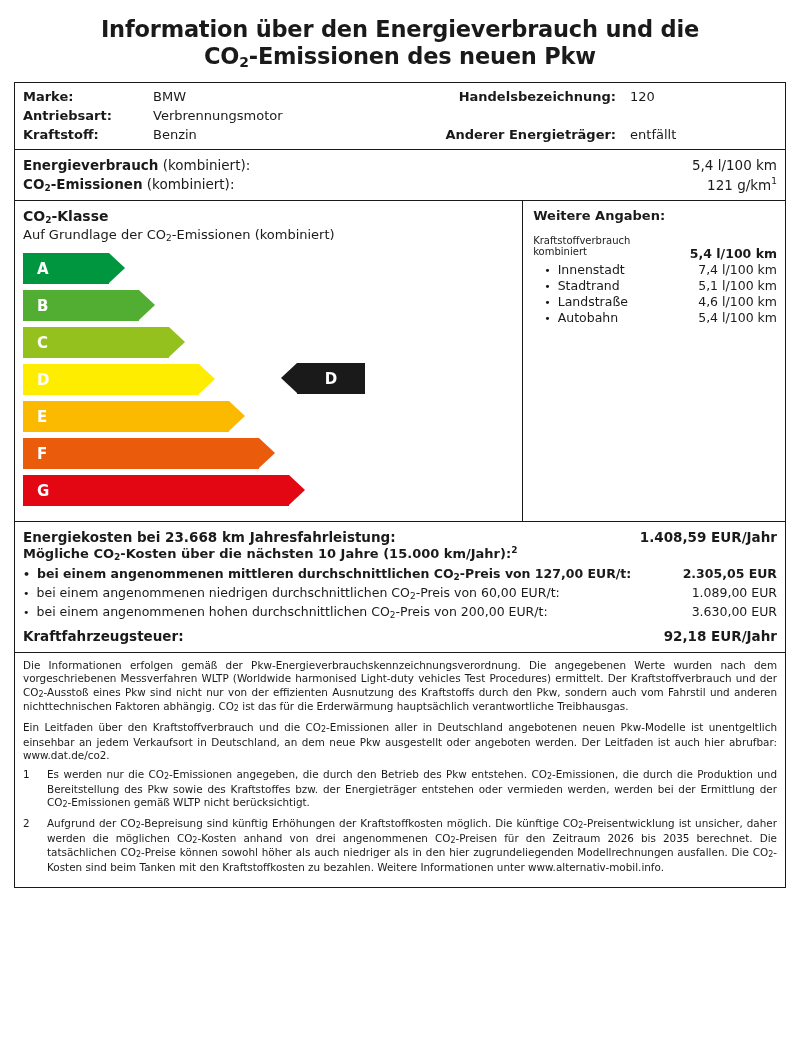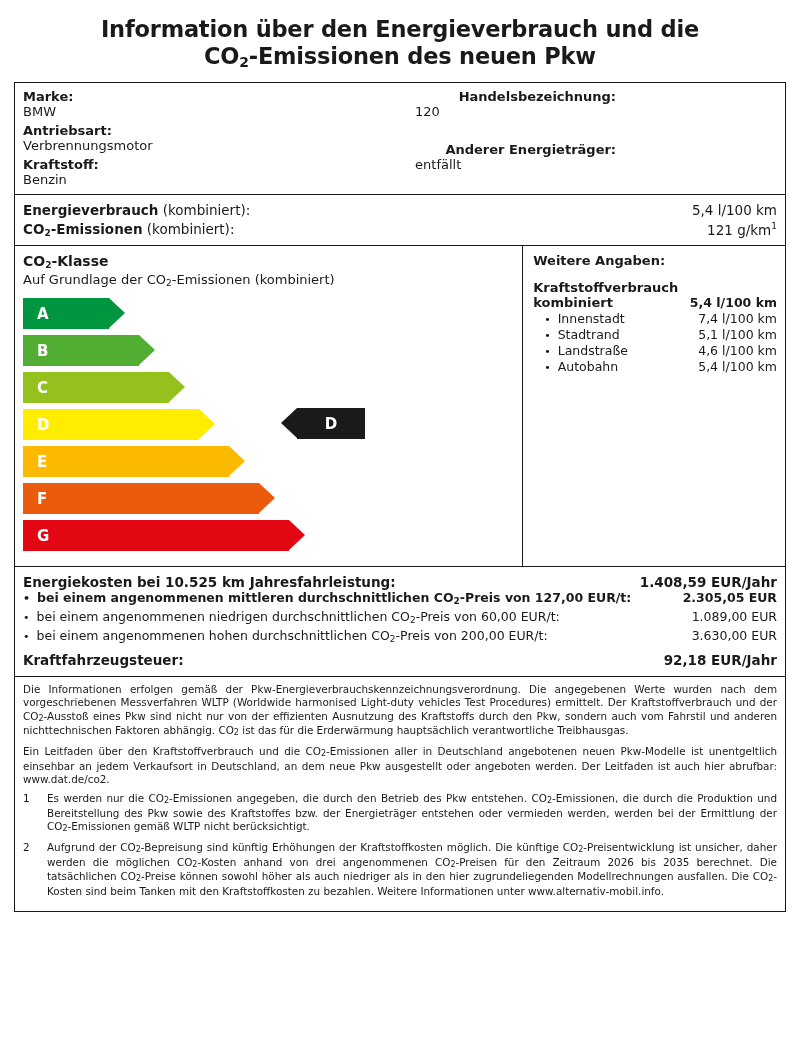--- a/index.html
+++ b/index.html
@@ -27,21 +27,21 @@
 
   
   .box { border: 1.4px solid #1a1a1a; }
   .box + .box { border-top: none; }
 
   
   .veh { display: flex; padding: 6px 8px 7px 8px; }
   .veh-col { display: flex; flex-direction: column; gap: 4px; }
   .veh-col.left { width: 52%; }
   .veh-col.right { width: 48%; }
-  .veh-row { display: flex; align-items: baseline; flex-direction: column; }
+  .veh-row { display: flex; align-items: baseline; }
   .veh-lbl { font-weight: bold; font-size: 13px; }
   .veh-val { font-size: 13px; }
   .left .veh-lbl { width: 130px; }
   .right .veh-lbl { width: 215px; text-align: right; padding-right: 14px; }
 
   
   .cons { padding: 7px 8px 8px 8px; }
   .cons-row { display: flex; justify-content: space-between; align-items: flex-start; font-size: 13.5px; margin-bottom: 3px; }
   .cons-row:last-child { margin-bottom: 0; }
   .cons-lbl b { font-weight: bold; }
@@ -79,21 +79,21 @@
     font-weight: bold; font-size: 15px;
   }
   .arrow-marker::before {
     content: ""; position: absolute; left: -16px; top: 0;
     border-top: 15.5px solid transparent;
     border-bottom: 15.5px solid transparent;
     border-right: 16px solid #1a1a1a;
   }
 
   .wa-title { font-weight: bold; font-size: 13px; margin-bottom: 12px; }
-  .wa-sub { font-weight: bold; font-size: 13px; }
+  .wa-sub { font-weight: normal; font-size: 10px; }
   .wa-row { display: flex; justify-content: space-between; font-size: 12.5px; margin-top: 1px; }
   .wa-row .k { display: flex; align-items: baseline; }
   .wa-row .k .dot { margin-right: 7px; font-size: 11px; }
   .wa-row .v { font-weight: bold; }
   .wa-row.plain .v { font-weight: normal; }
   .wa-sub-row { display: flex; justify-content: space-between; font-size: 12.5px; }
   .wa-sub-row .v { font-weight: bold; }
   .wa-indent { padding-left: 11px; }
 
   
@@ -258,22 +258,25 @@
               </span>
               <span class="v">5,4 l/100 km</span>
             </div>
           </div>
       </div>
     </div>
   </div>
 
   <div class="box costs">
     <div class="cost-head">
-      <span class="l">Energiekosten bei 10.525 km Jahresfahrleistung:</span>
+      <span class="l">Energiekosten bei 23.668 km Jahresfahrleistung:</span>
       <span class="r">1.408,59 EUR/Jahr</span>
+    </div>
+    <div class="cost-sub">
+      <span>Mögliche CO</span><span style="font-size:9px;vertical-align:-0.18em;">2</span><span>-Kosten über die nächsten 10 Jahre (15.000 km/Jahr):</span><sup class="fn">2</sup>
     </div>
     <div id="cost-lines">
         <div class="cost-line bold">
           <span class="l">
             <span class="dot">•</span>
             <span><span>bei einem angenommenen mittleren durchschnittlichen CO</span><span style="font-size: 9px; vertical-align: -0.18em;">2</span><span>-Preis von 127,00 EUR/t:</span></span>
           </span>
           <span class="r">2.305,05 EUR</span>
         </div>
         <div class="cost-line">

